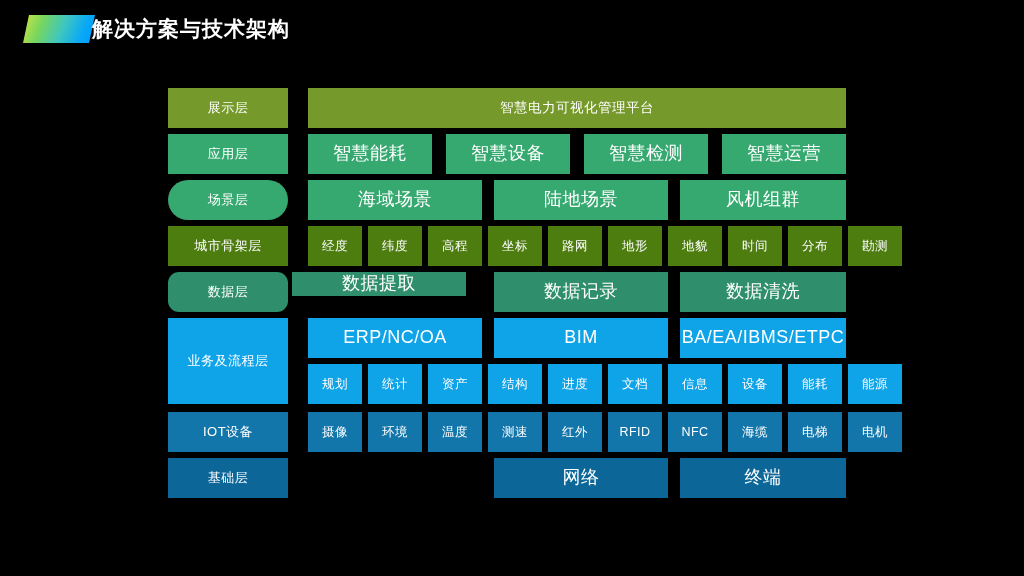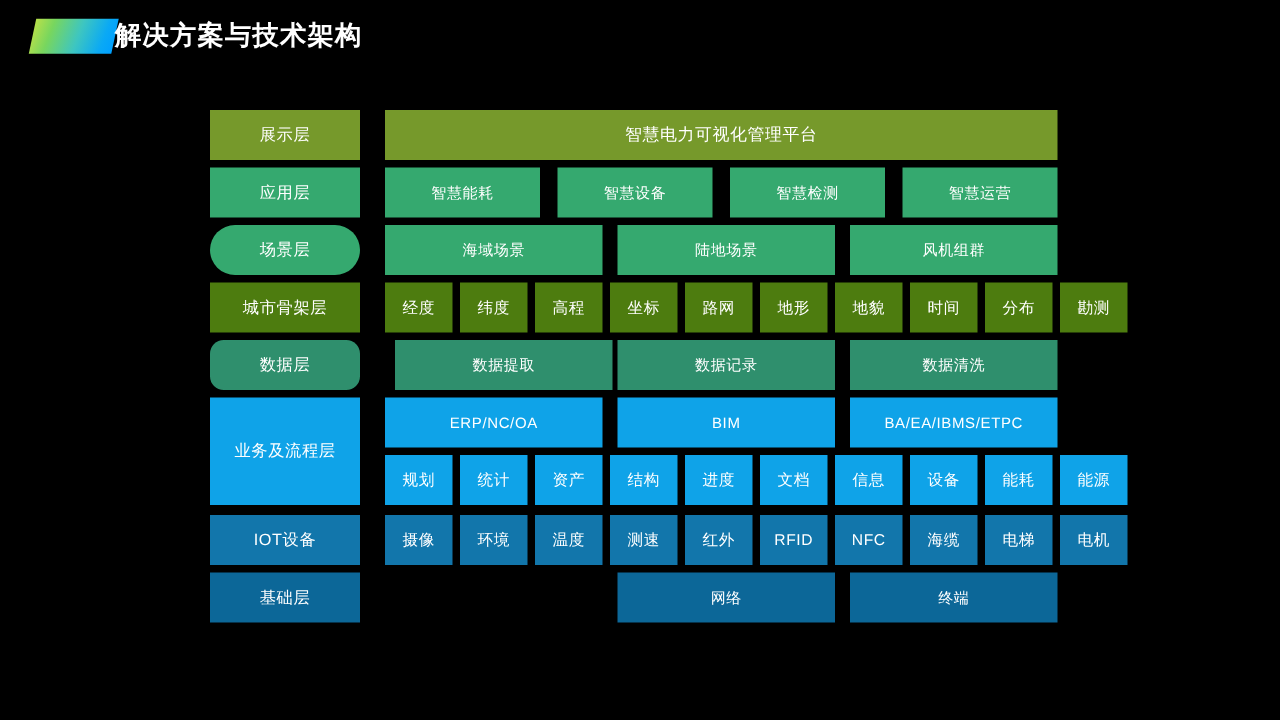--- a/index.html
+++ b/index.html
@@ -60,21 +60,21 @@
     width: 678px;
   }
 
   .cell {
     position: absolute;
     box-sizing: border-box;
     display: flex;
     align-items: center;
     justify-content: center;
     text-align: center;
-    font-size: 12px;
+    font-size: 18px;
     line-height: 1.2;
     color: #ffffff;
     letter-spacing: 0.5px;
     white-space: nowrap;
     overflow: hidden;
   }
   .cell.small { font-size: 12.5px; }
   .cell.label { font-size: 13px; }
   .cell.wide  { font-size: 13.5px; }
 
@@ -126,21 +126,21 @@
     <div class="cell small c-green2" style="left:380px;top:0px;width:54px;height:40px;">路网</div>
     <div class="cell small c-green2" style="left:440px;top:0px;width:54px;height:40px;">地形</div>
     <div class="cell small c-green2" style="left:500px;top:0px;width:54px;height:40px;">地貌</div>
     <div class="cell small c-green2" style="left:560px;top:0px;width:54px;height:40px;">时间</div>
     <div class="cell small c-green2" style="left:620px;top:0px;width:54px;height:40px;">分布</div>
     <div class="cell small c-green2" style="left:680px;top:0px;width:54px;height:40px;">勘测</div>
   </div>
 
   <div class="row" style="top:184px;height:40px;">
     <div class="cell label c-teal" style="left:0px;top:0px;width:120px;height:40px;border-radius:11px;">数据层</div>
-    <div class="cell c-teal" style="left:148px;top:0px;width:174px;height:40px;">数据提取</div>
+    <div class="cell c-teal" style="left:124px;top:0px;width:174px;height:24px;">数据提取</div>
     <div class="cell c-teal" style="left:326px;top:0px;width:174px;height:40px;">数据记录</div>
     <div class="cell c-teal" style="left:512px;top:0px;width:166px;height:40px;">数据清洗</div>
   </div>
 
   <div class="row" style="top:230px;height:86px;">
     <div class="cell label c-cyan" style="left:0px;top:0px;width:120px;height:86px;">业务及流程层</div>
 
     <div class="cell c-cyan" style="left:140px;top:0px;width:174px;height:40px;">ERP/NC/OA</div>
     <div class="cell c-cyan" style="left:326px;top:0px;width:174px;height:40px;">BIM</div>
     <div class="cell c-cyan" style="left:512px;top:0px;width:166px;height:40px;">BA/EA/IBMS/ETPC</div>

